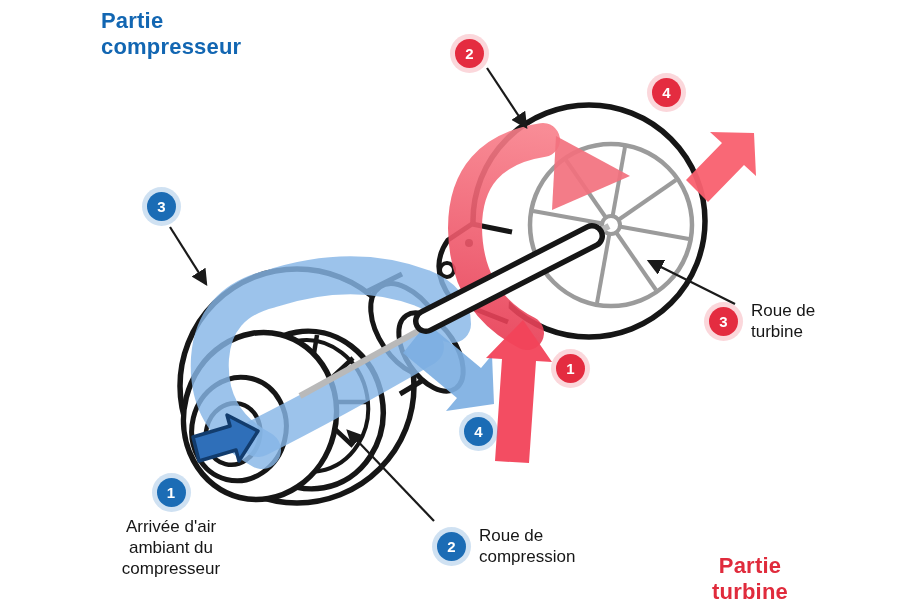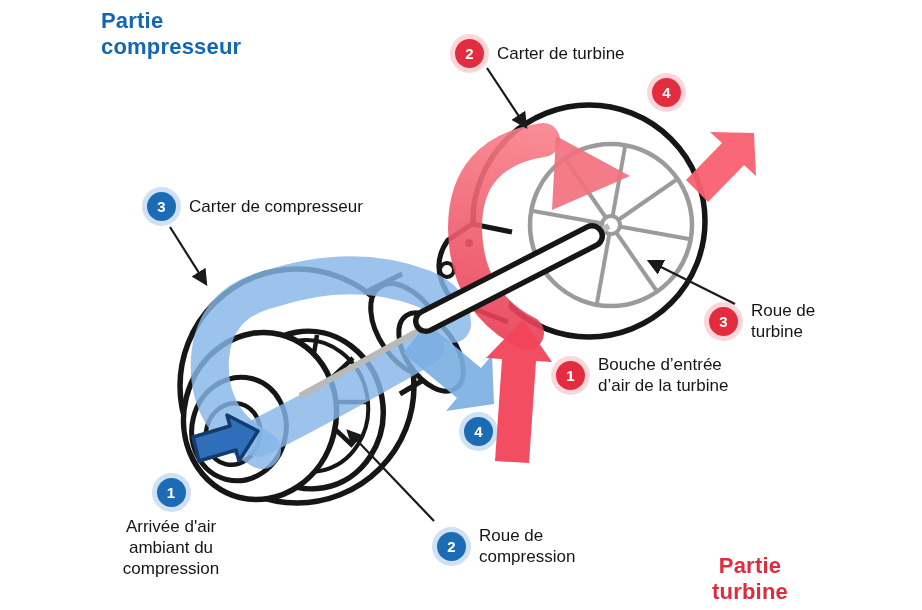--- a/index.html
+++ b/index.html
@@ -144,43 +144,39 @@
 
   <div class="title compressor">Partie
 compresseur</div>
   <div class="title turbine">Partie
 turbine</div>
 
   <div class="callout column c1">
     <span class="badge blue">1</span>
     <span class="label">Arrivée d'air
 ambiant du
-compression</span>
+compresseur</span>
   </div>
   <div class="callout c2">
     <span class="badge blue">2</span>
     <span class="label">Roue de
 compression</span>
   </div>
   <div class="callout c3">
     <span class="badge blue">3</span>
-    <span class="label">Carter de compresseur</span>
   </div>
   <div class="callout c4">
     <span class="badge blue">4</span>
   </div>
 
   <div class="callout t1">
     <span class="badge red">1</span>
-    <span class="label">Bouche d’entrée
-d’air de la turbine</span>
   </div>
   <div class="callout t2">
     <span class="badge red">2</span>
-    <span class="label">Carter de turbine</span>
   </div>
   <div class="callout t3">
     <span class="badge red">3</span>
     <span class="label">Roue de
 turbine</span>
   </div>
   <div class="callout t4">
     <span class="badge red">4</span>
   </div>
 

